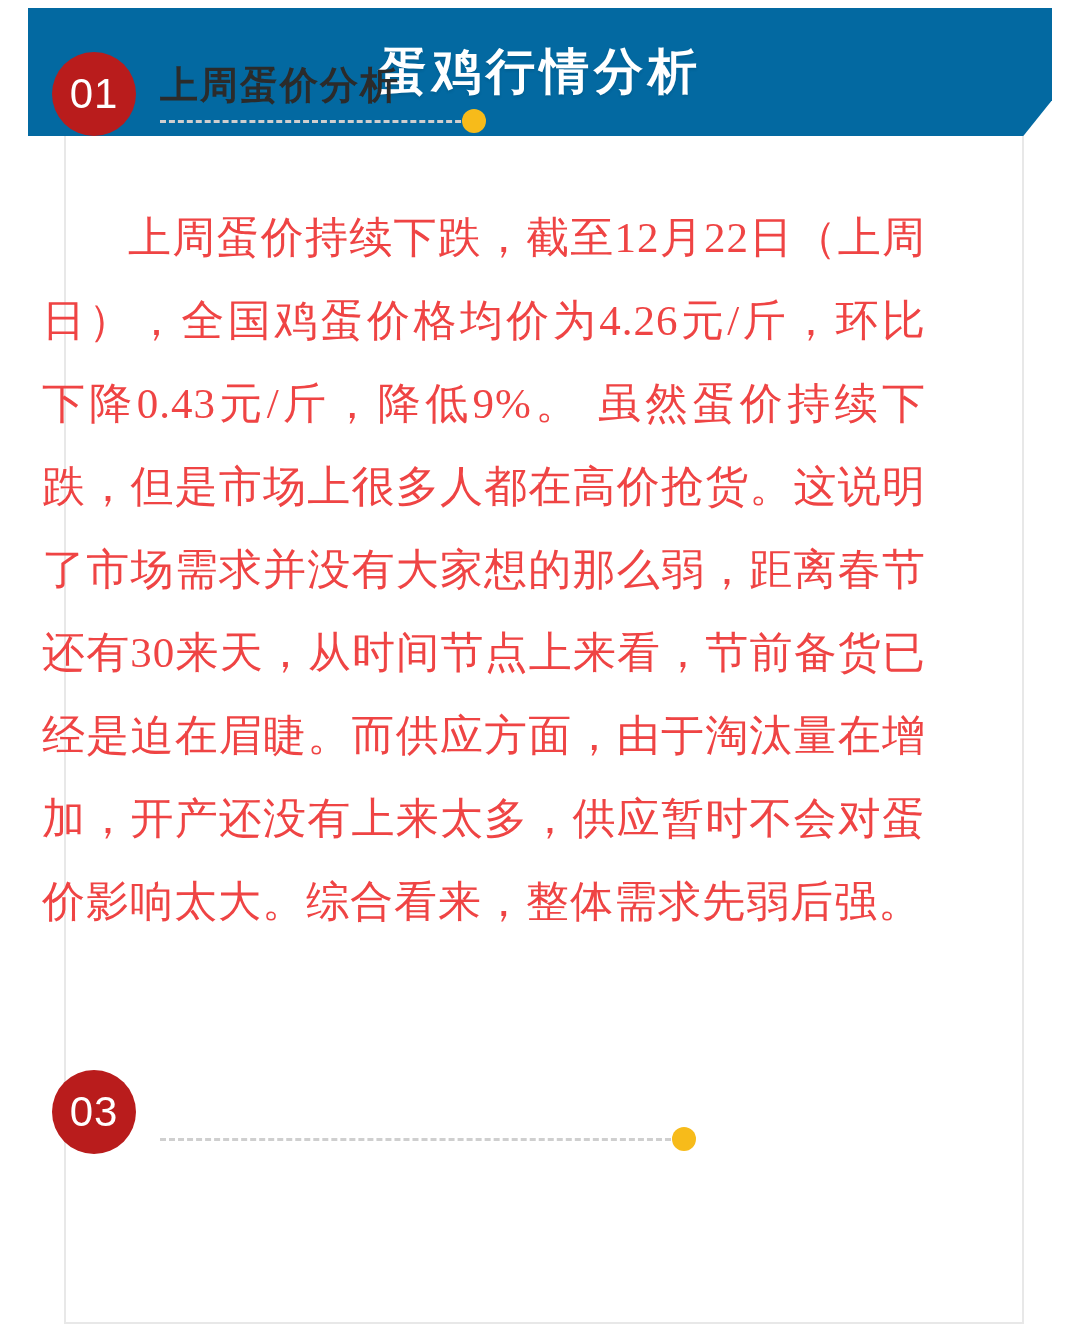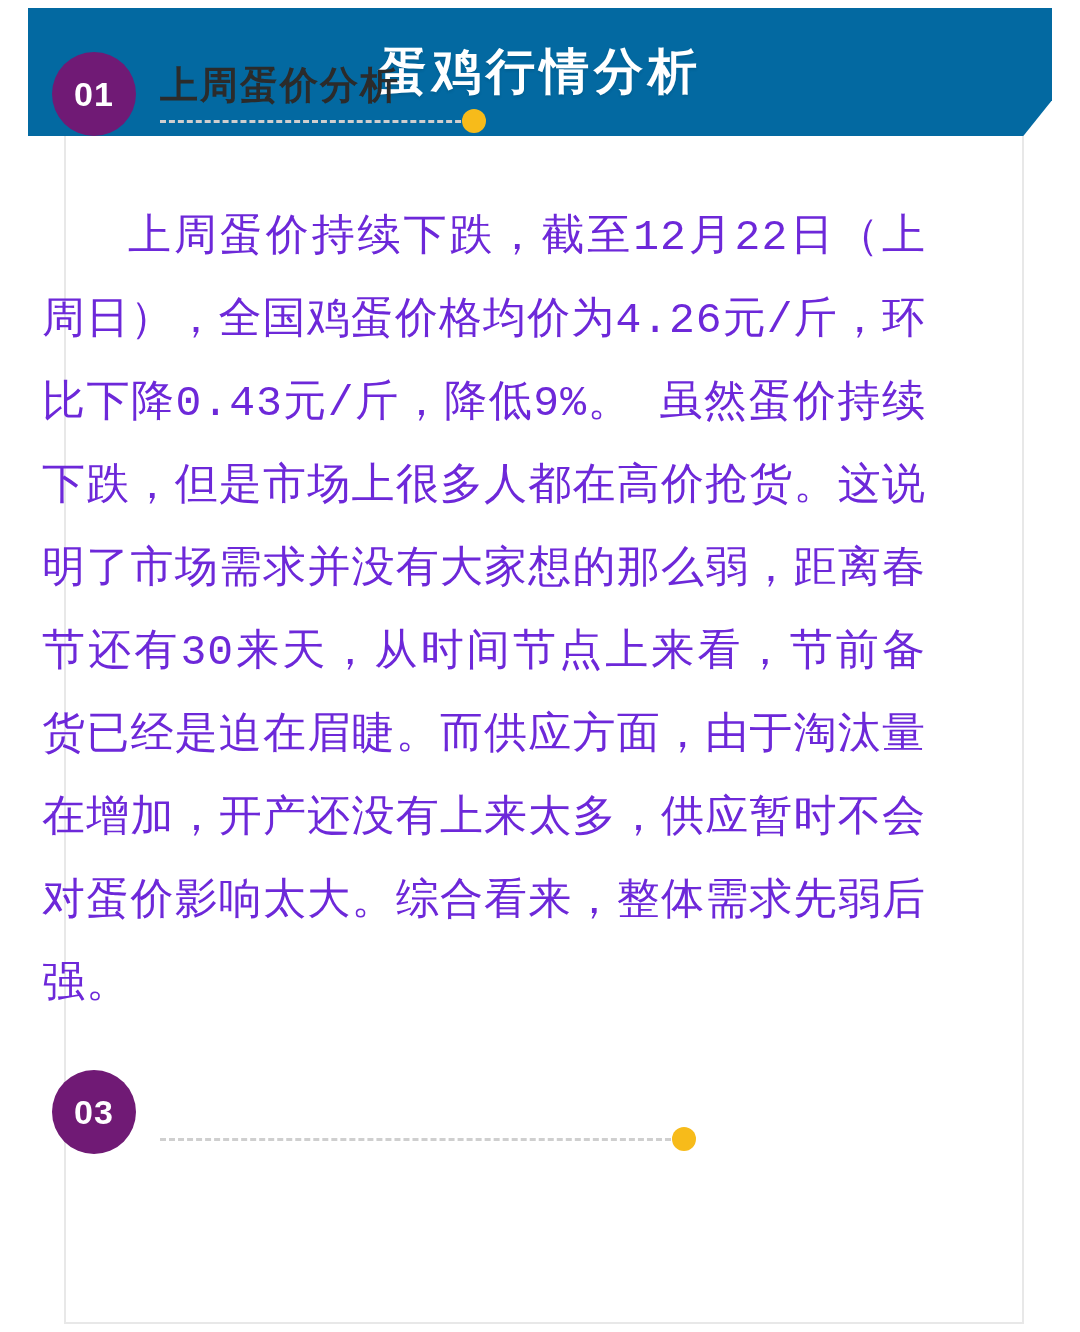--- a/index.html
+++ b/index.html
@@ -84,24 +84,24 @@
     position: relative;
     height: 92px;
   }
   .badge {
     position: absolute;
     left: 0;
     top: 0;
     width: 84px;
     height: 84px;
     border-radius: 50%;
-    background: #701a75;
+    background: #b91c1c;
     color: #ffffff;
-    font-size: 34px;
-    font-weight: bold;
+    font-size: 42px;
+    font-weight: normal;
     display: flex;
     align-items: center;
     justify-content: center;
     letter-spacing: 1px;
   }
   .sec-title {
     position: absolute;
     left: 108px;
     top: 8px;
     font-size: 38px;
@@ -130,24 +130,24 @@
   }
   .dot-1 { left: 410px; }
   .dot-2 { left: 620px; }
 
   
   .para {
     position: absolute;
     left: 42px;
     top: 196px;
     width: 884px;
-    font-family: Liberation Mono, monospace;
+    font-family: Liberation Serif, serif;
     font-size: 43px;
     line-height: 83px;
-    color: #6d28d9;
+    color: #ef4444;
     text-align: justify;
     text-indent: 2em;
     letter-spacing: 1px;
   }
 
   
   .card-bottom-cut {
     position: absolute;
     left: 64px;
     top: 1324px;

